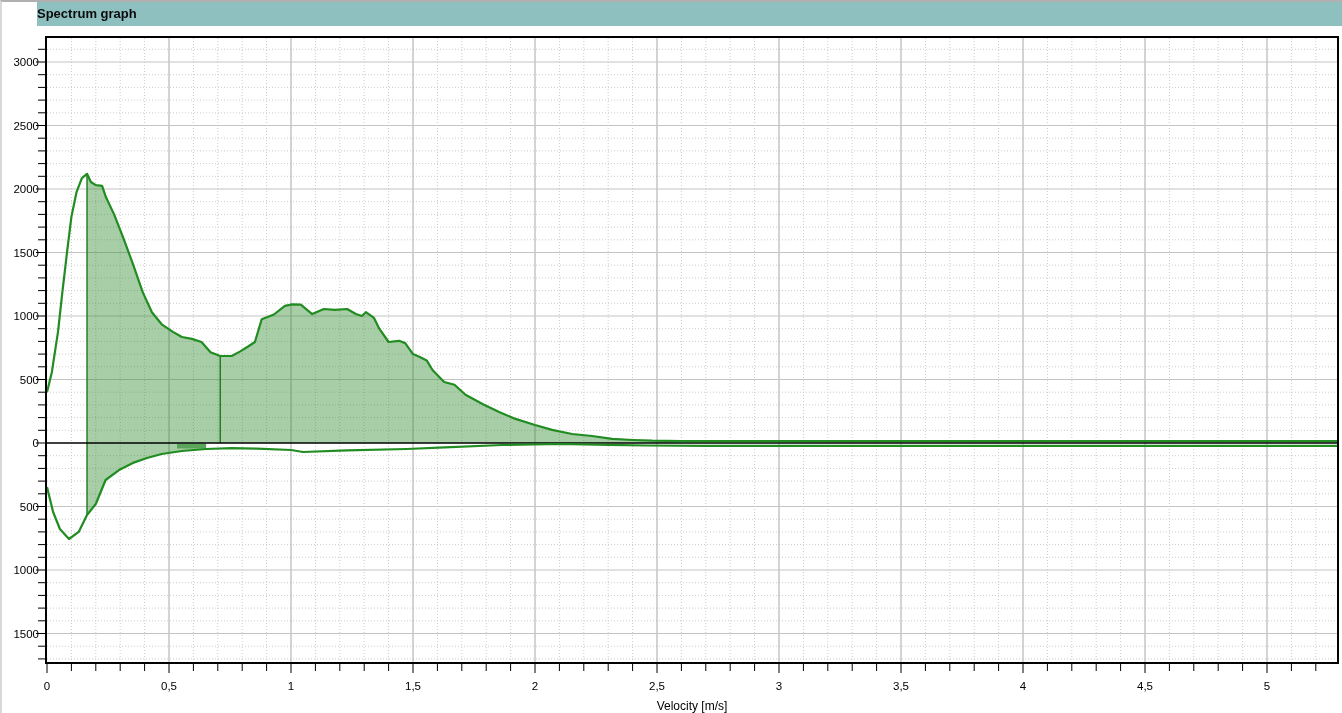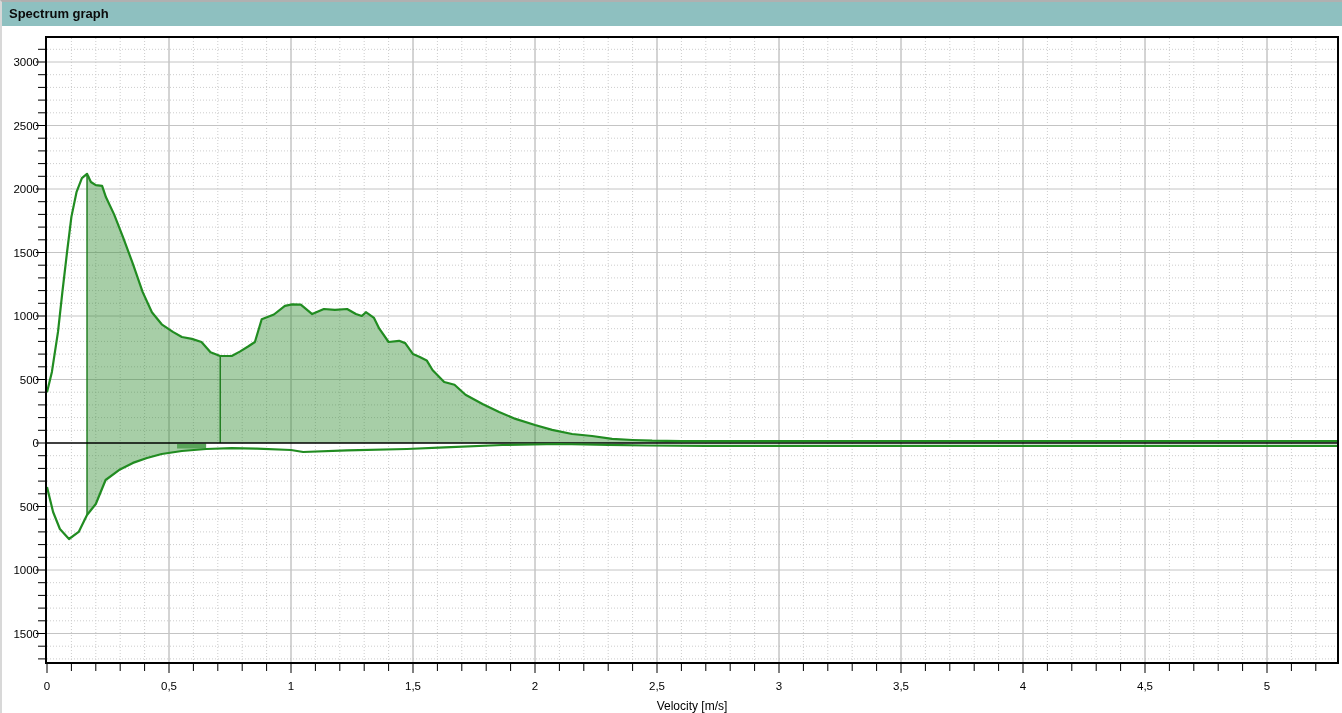--- a/index.html
+++ b/index.html
@@ -4,21 +4,21 @@
 <style>
   html,body{margin:0;padding:0;background:#fff;}
   #window{
     width:1342px;height:713px;position:relative;background:#fff;
     border-top:2px solid #b0b0b0;border-left:2px solid #d8d8d8;
     box-sizing:border-box;overflow:hidden;
     font-family:"Liberation Sans", sans-serif;
   }
   .titlebar{
     height:24px;background:#8ec0c0;color:#0b0b0b;
-    font-size:13px;font-weight:bold;line-height:24px;padding-left:7px;
+    font-size:13px;font-weight:bold;line-height:24px;margin-left:35px;
   }
   .chart-wrap{position:absolute;left:0;top:26px;width:1340px;height:687px;}
   svg text{font-family:"Liberation Sans", sans-serif;fill:#000;}
   .ticklbl{font-size:11.5px;}
   .axistitle{font-size:12px;}
 </style>
 </head>
 <body>
 
 <div id="window">

